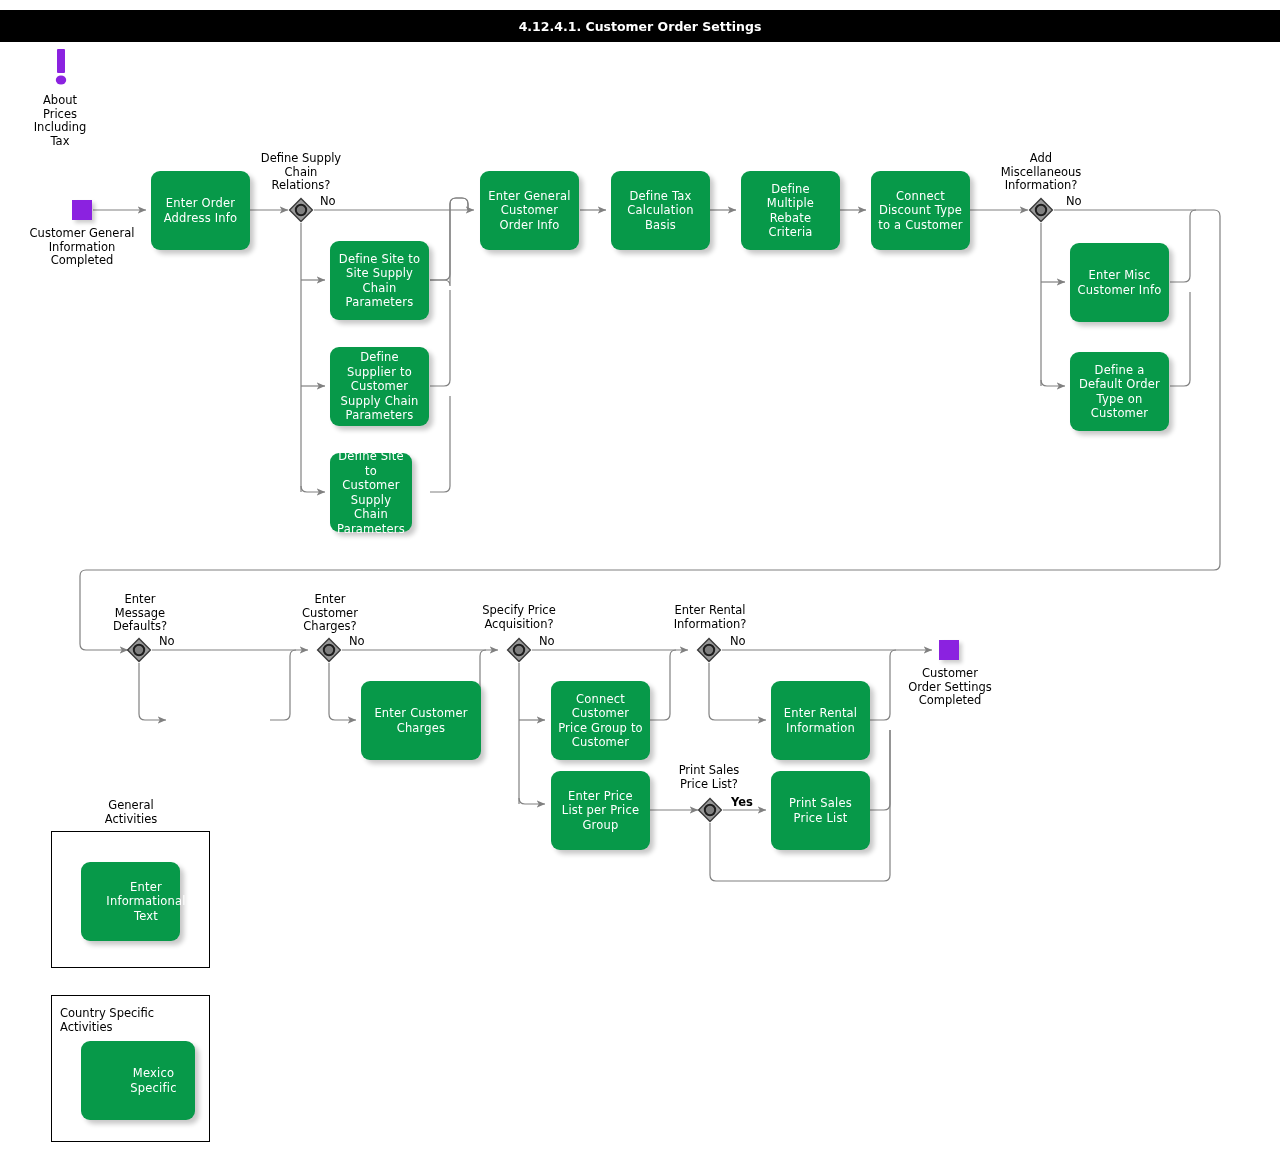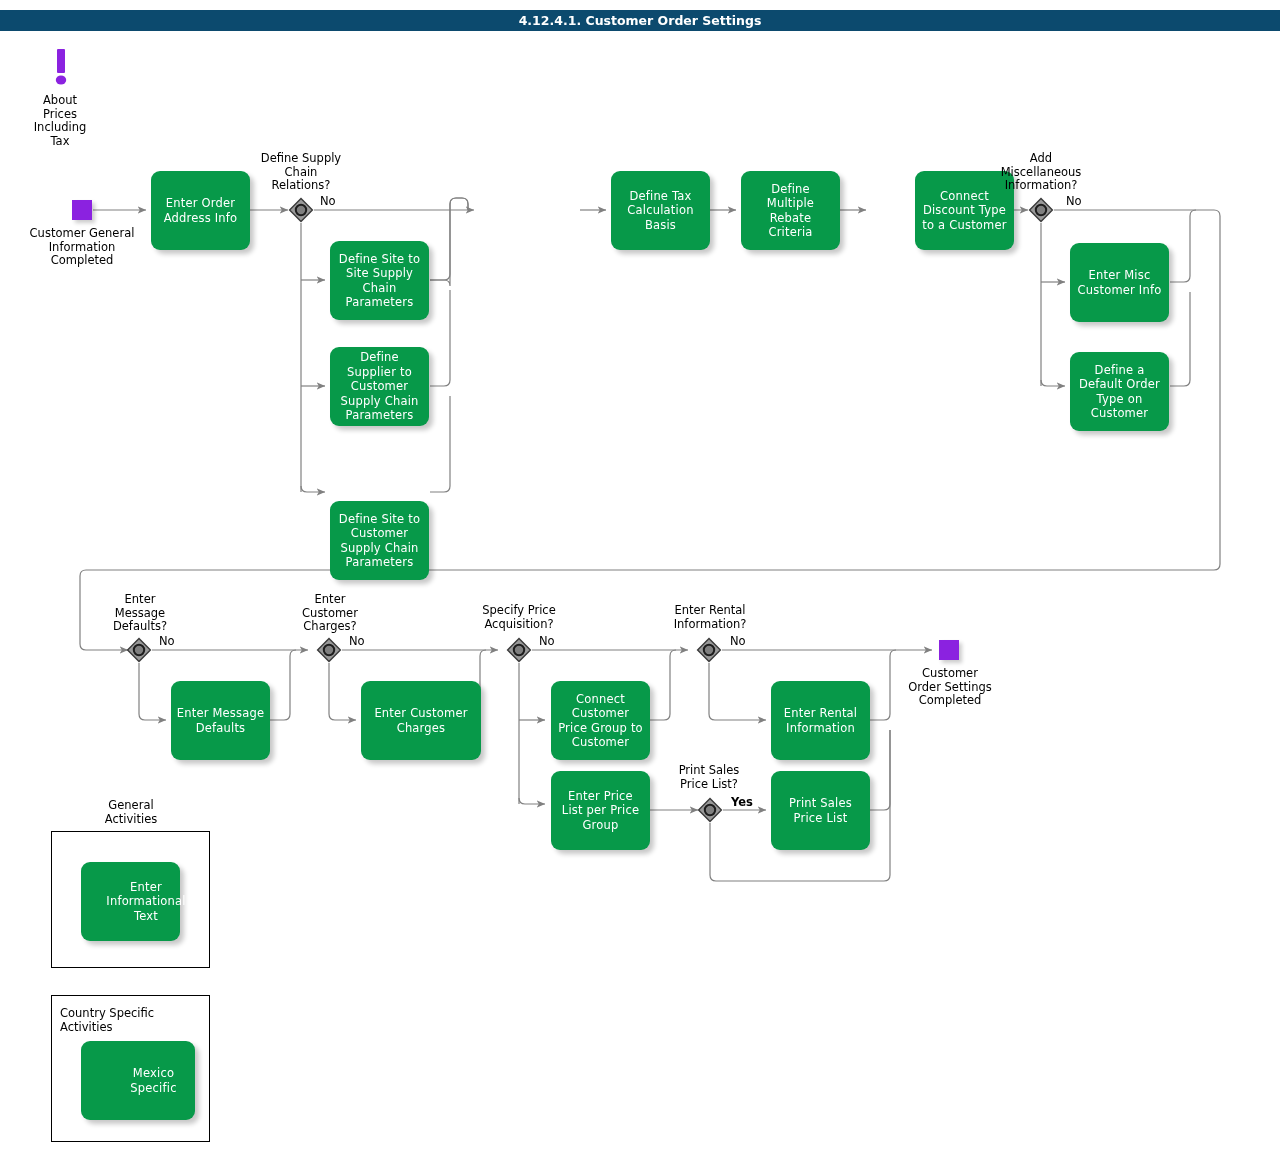--- a/index.html
+++ b/index.html
@@ -19,22 +19,22 @@
     position: relative;
     width: 1280px;
     height: 1155px;
   }
   
   .titlebar {
     position: absolute;
     left: 0;
     top: 10px;
     width: 1280px;
-    height: 21px;
-    background: #0c4a6e;
+    height: 32px;
+    background: #000000;
     display: flex;
     align-items: center;
     justify-content: center;
   }
   .titlebar .txt {
     color: #ffffff;
     font-family: "DejaVu Sans", sans-serif;
     font-weight: bold;
     font-size: 12.5px;
     letter-spacing: 0px;
@@ -227,61 +227,62 @@
 Parameters</span>
   </div>
 
   <div class="task" style="left:330px; top:347px; width:99px; height:79px;">
     <span>Define Supplier
 to Customer
 Supply Chain
 Parameters</span>
   </div>
 
-  <div class="task" style="left:330px; top:453px; width:99px; height:79px;margin-top:48px;">
+  <div class="task" style="left:330px; top:453px; width:82px; height:79px;">
     <span>Define Site to
 Customer
 Supply Chain
 Parameters</span>
   </div>
 
+  <div class="task" style="left:480px; top:171px; width:99px; height:79px;">
+    <span>Enter General
+Customer Order
+Info</span>
+  </div>
 
   <div class="task" style="left:611px; top:171px; width:99px; height:79px;">
     <span>Define Tax
 Calculation
 Basis</span>
   </div>
 
   <div class="task" style="left:741px; top:171px; width:99px; height:79px;">
     <span>Define Multiple
 Rebate
 Criteria</span>
   </div>
 
-  <div class="task" style="left:871px; top:171px; width:99px; height:79px;margin-left:44px;">
+  <div class="task" style="left:871px; top:171px; width:99px; height:79px;">
     <span>Connect
 Discount Type to
 a Customer</span>
   </div>
 
   <div class="task" style="left:1070px; top:243px; width:99px; height:79px;">
     <span>Enter Misc
 Customer Info</span>
   </div>
 
   <div class="task" style="left:1070px; top:352px; width:99px; height:79px;">
     <span>Define a Default
 Order Type on
 Customer</span>
   </div>
 
-  <div class="task" style="left:171px; top:681px; width:99px; height:79px;">
-    <span>Enter Message
-Defaults</span>
-  </div>
 
   <div class="task" style="left:361px; top:681px; width:120px; height:79px;">
     <span>Enter Customer
 Charges</span>
   </div>
 
   <div class="task" style="left:551px; top:681px; width:99px; height:79px;">
     <span>Connect
 Customer Price
 Group to

